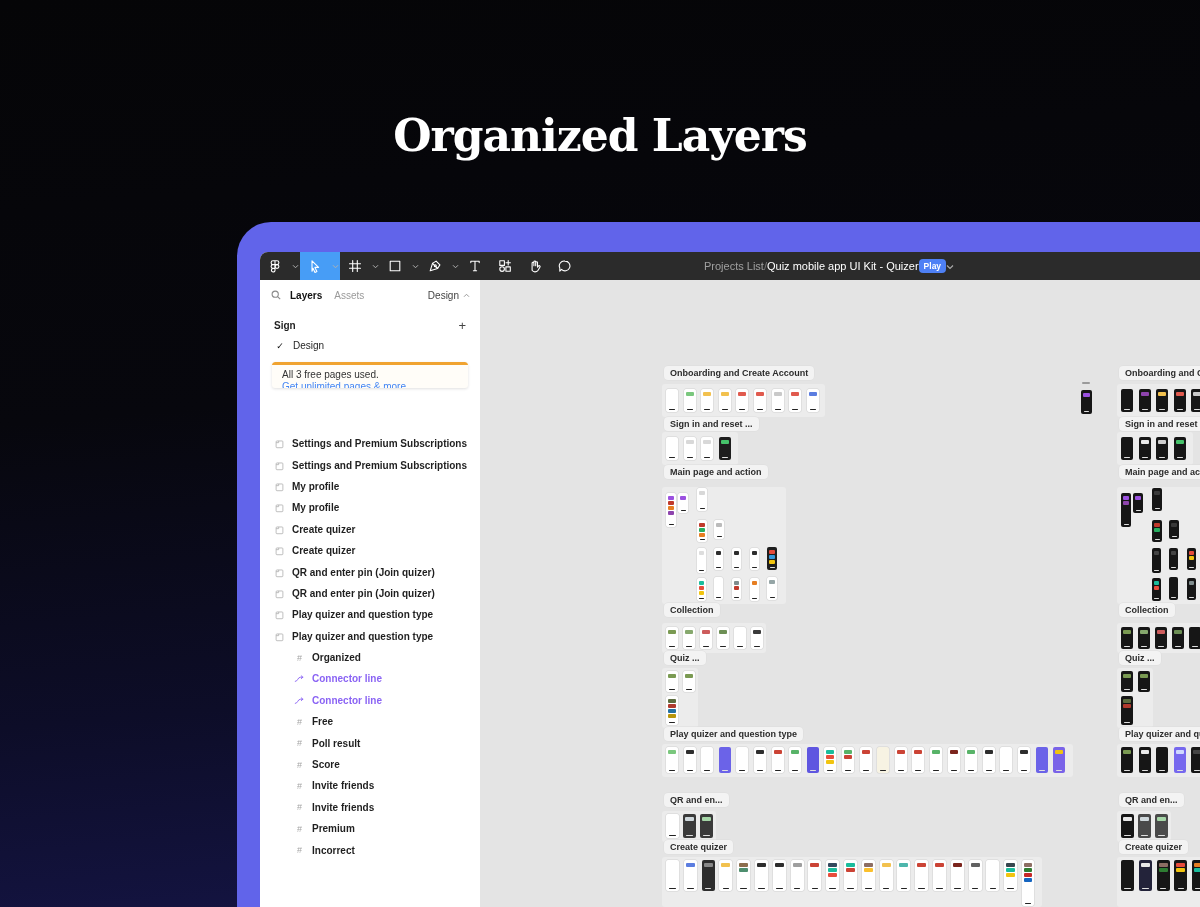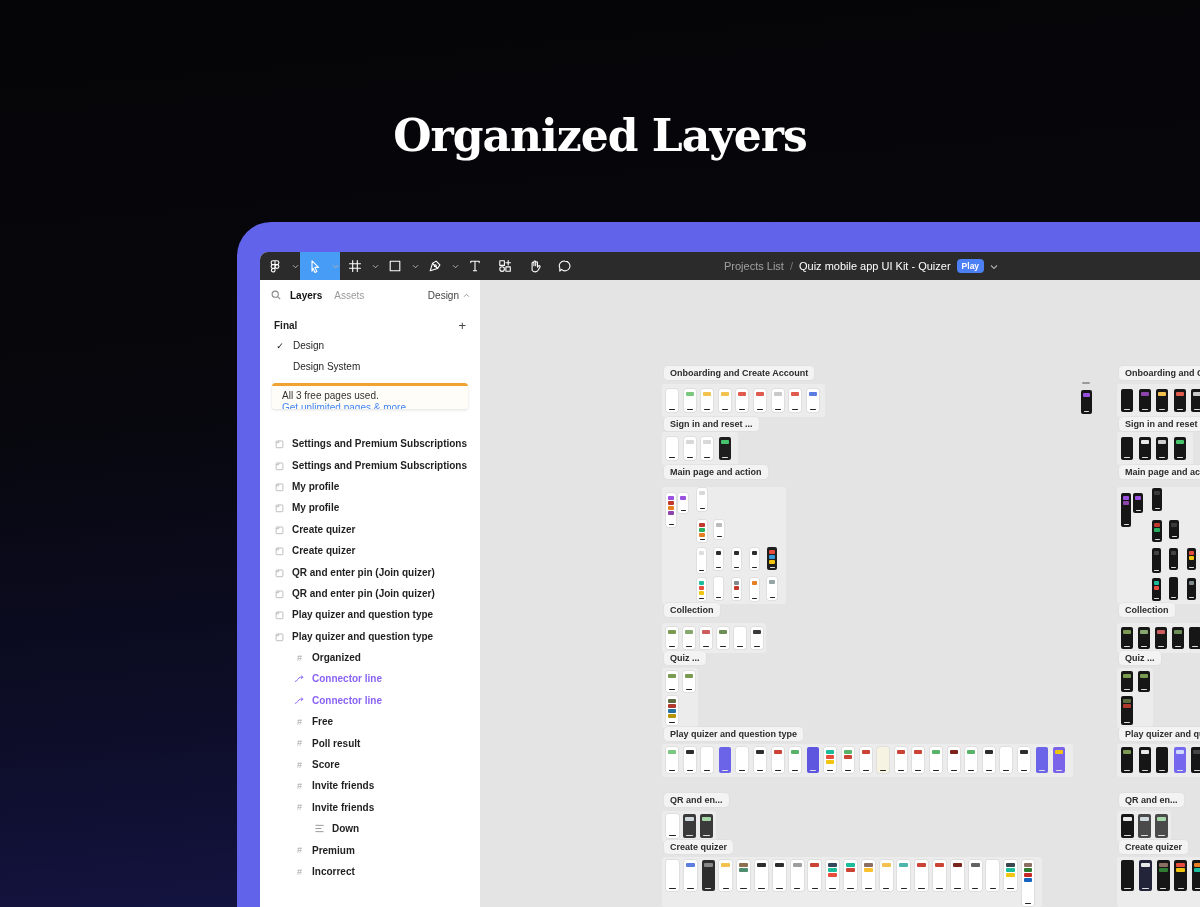--- a/index.html
+++ b/index.html
@@ -11,21 +11,21 @@
   
   .window{position:absolute;left:237px;top:222px;width:1003px;height:725px;border-radius:34px 0 0 0;}
   .app{position:absolute;left:23px;top:30px;right:0;bottom:0;border-radius:8px 0 0 0;overflow:hidden;
     background:#fff;display:flex;flex-direction:column;}
   
   .toolbar{height:28px;background:#2b2b2b;display:flex;align-items:stretch;flex:0 0 28px;position:relative;}
   .tool{display:flex;align-items:center;justify-content:center;width:30px;cursor:pointer;}
   .tool.active{background:#479df6;}
   .tool svg{display:block;}
   .chev{display:flex;align-items:center;justify-content:center;width:10px;cursor:pointer;}
-  .breadcrumb{position:absolute;left:464px;top:0;height:28px;display:flex;align-items:center;gap:6px;
+  .breadcrumb{position:absolute;left:444px;top:0;height:28px;display:flex;align-items:center;
     font-size:11px;white-space:nowrap;}
   .bc-project{color:#a0a0a0;}
   .bc-sep{color:#777;}
   .bc-file{color:#fff;font-weight:500;}
   .badge{background:#4e80f5;color:#fff;font-size:8.5px;font-weight:bold;border-radius:4px;padding:2px 5px;}
   
   .app-body{flex:1;display:flex;min-height:0;}
   .sidebar{width:220px;flex:0 0 220px;background:#fff;position:relative;font-size:10px;color:#1f1f1f;}
   .tabrow{height:30px;display:flex;align-items:center;padding:0 10px 0 10px;}
   .search-btn{width:20px;display:flex;align-items:center;}
@@ -174,31 +174,27 @@
             <span class="tab inactive">Assets</span>
             <span class="page-dd">
               <span>Design</span>
               <svg width="7" height="5" viewBox="0 0 8 6">
                   <path d="M1 4.5l3-3 3 3" fill="none" stroke="#999" stroke-width="1.2"></path>
                 </svg>
             </span>
           </div>
 
           <div class="pages-head">
-            <span class="pages-title">Final</span>
+            <span class="pages-title">Sign</span>
             <span class="plus">+</span>
           </div>
           <div id="pagesList">
               <div class="pagerow">
                 <span class="chk">✓</span>
                 <span>Design</span>
-              </div>
-              <div class="pagerow">
-                <span class="chk"></span>
-                <span>Design System</span>
               </div>
             </div>
 
           <div class="banner">
             <div class="banner-bar" id="bannerBar" style="background: rgb(240, 163, 48);"></div>
             <div class="banner-text">All 3 free pages used.</div>
             <div class="banner-link">Get unlimited pages &amp; more</div>
           </div>
 
           <div class="layerlist" id="layerList">
@@ -338,28 +334,20 @@
                 <span class="ic">
                   <span style="font-size:9px">#</span>
                 </span>
                 <span>Invite friends</span>
               </div>
               <div class="lrow" style="padding-left: 34px;">
                 <span class="ic">
                   <span style="font-size:9px">#</span>
                 </span>
                 <span>Invite friends</span>
-              </div>
-              <div class="lrow" style="padding-left: 54px;">
-                <span class="ic">
-                  <svg width="11" height="9" viewBox="0 0 12 10" stroke="#9a9a9a" stroke-width="1.1">
-                    <path d="M1.5 1.5h9M1.5 5h6.5M1.5 8.5h9"></path>
-                  </svg>
-                </span>
-                <span>Down</span>
               </div>
               <div class="lrow" style="padding-left: 34px;">
                 <span class="ic">
                   <span style="font-size:9px">#</span>
                 </span>
                 <span>Premium</span>
               </div>
               <div class="lrow" style="padding-left: 34px;">
                 <span class="ic">
                   <span style="font-size:9px">#</span>

